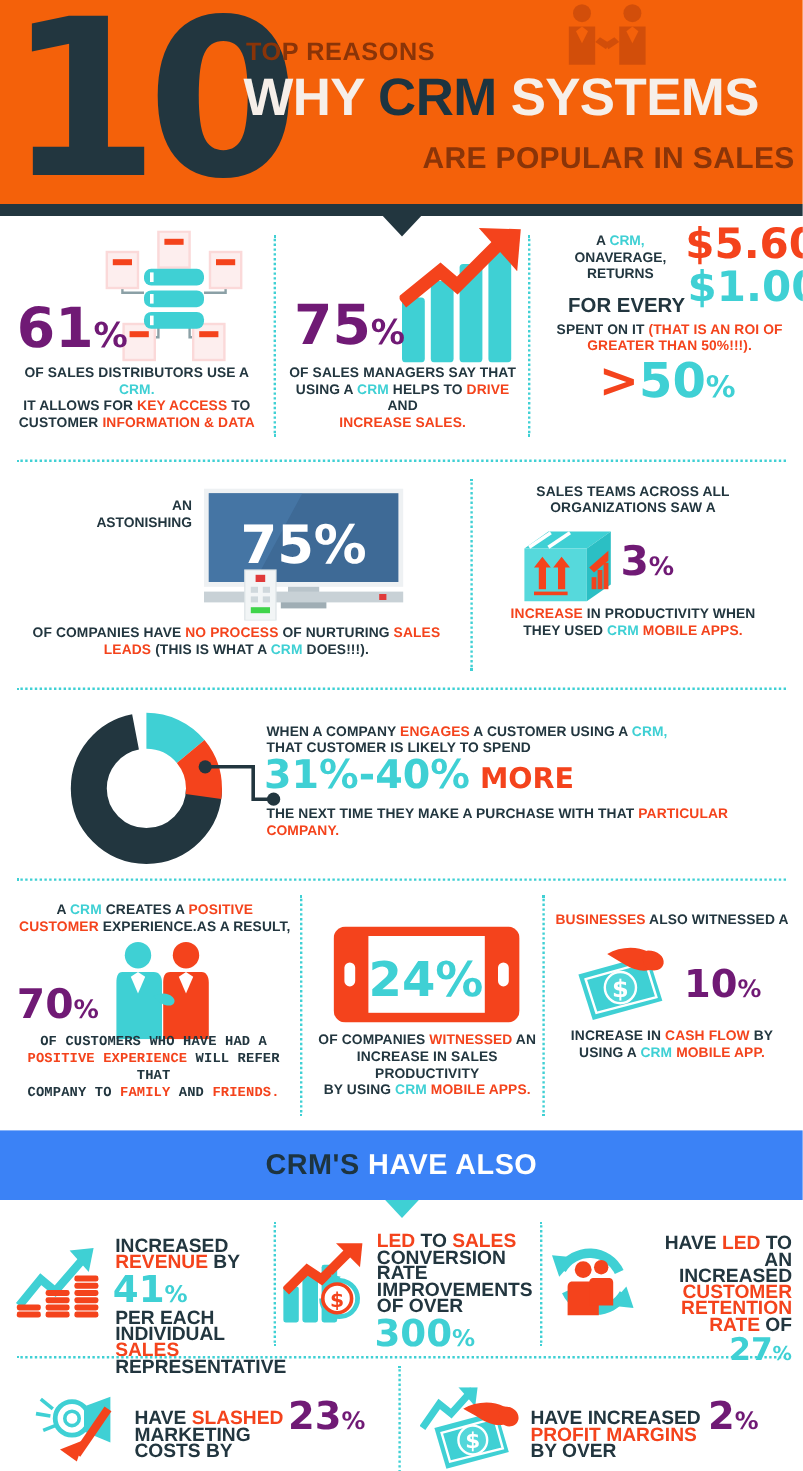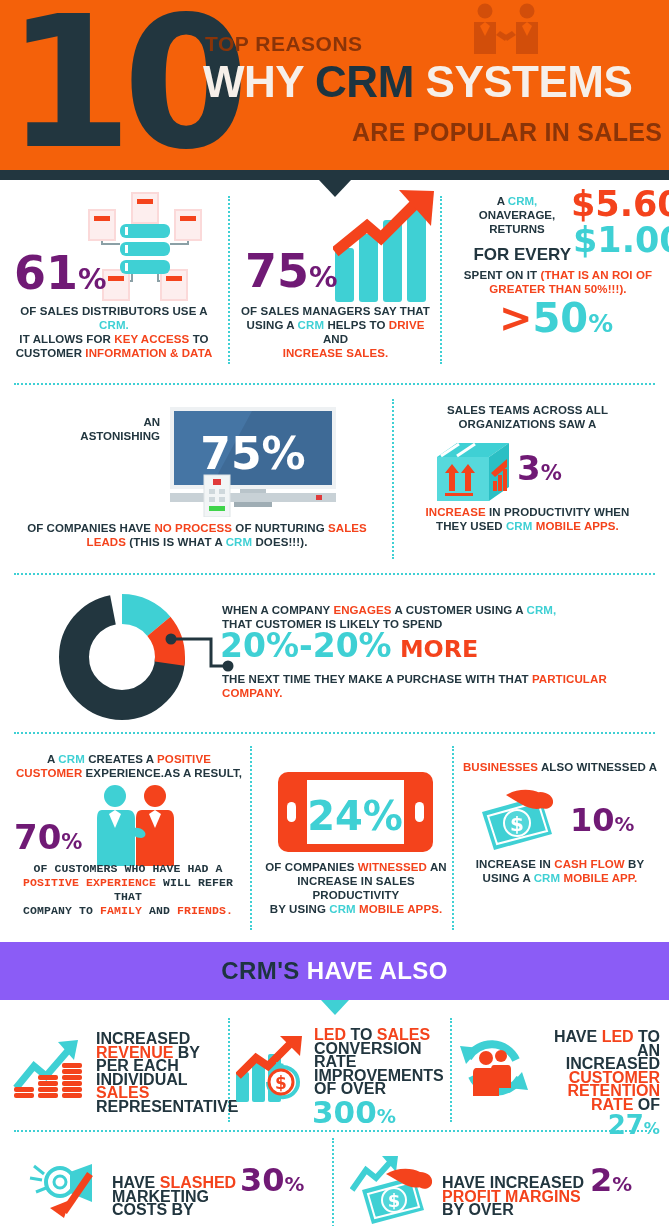--- a/index.html
+++ b/index.html
@@ -77,21 +77,21 @@
 
   .phone{position:absolute;left:278px;top:30px;width:155px;height:80px;}
   .ph-txt{position:absolute;left:256px;top:118px;width:200px;text-align:center;}
 
   .b-t{position:absolute;left:458px;top:18px;width:204px;text-align:center;}
   .cash{position:absolute;left:478px;top:44px;width:92px;height:66px;}
   .b-n{position:absolute;left:570px;top:62px;font-size:32px;}
   .b-b{position:absolute;left:458px;top:115px;width:204px;text-align:center;}
 
   
-  .banner{position:relative;height:58px;background:#8b5cf6;display:flex;align-items:center;justify-content:center;}
+  .banner{position:relative;height:58px;background:#3b82f6;display:flex;align-items:center;justify-content:center;}
   .banner-txt{font-weight:bold;font-size:24px;letter-spacing:.4px;text-transform:uppercase;}
   .banner-txt .b1{color:#1d3440;}
   .banner-txt .b2{color:#ffffff;}
   .bantri{position:absolute;left:50%;top:58px;margin-left:-14px;width:0;height:0;border-left:14px solid transparent;border-right:14px solid transparent;border-top:15px solid #3fd0d4;}
 
   
   .row5{position:relative;height:110px;}
   .f-txt{font-size:16px;line-height:13.5px;font-weight:bold;text-transform:uppercase;color:#22363f;}
   .f-num{font-family:"DejaVu Sans",sans-serif;font-weight:bold;color:#3fd0d4;line-height:1;}
   .f1-ic{position:absolute;left:12px;top:22px;width:80px;height:62px;}
@@ -301,21 +301,21 @@
     <svg class="leader" viewBox="0 0 70 42">
       <path d="M6 6 H46 V33 H62" stroke="#22363f" stroke-width="3" fill="none"></path>
       <circle cx="6" cy="6" r="5.5" fill="#22363f"></circle>
       <circle cx="63" cy="33" r="5.5" fill="#22363f"></circle>
     </svg>
     <div class="d-txt1 body-txt">
       <span>WHEN A COMPANY </span><span class="red">ENGAGES</span><span> A CUSTOMER USING A </span><span class="teal">CRM,</span><br>
       <span>THAT CUSTOMER IS LIKELY TO SPEND</span>
     </div>
     <div class="d-num">
-      <span class="teal">20%-20%</span><span class="red" style="font-size:.72em"> MORE</span>
+      <span class="teal">31%-40%</span><span class="red" style="font-size:.72em"> MORE</span>
     </div>
     <div class="d-txt2 body-txt">
       <span>THE NEXT TIME THEY MAKE A PURCHASE WITH THAT </span><span class="red">PARTICULAR COMPANY.</span>
     </div>
   </div>
 
   <div style="position:relative;height:14px;">
     <div class="hdot" style="top:4px;"></div>
   </div>
 
@@ -410,20 +410,21 @@
             <rect x="50" y="29" width="20" height="5" rx="2"></rect>
             <rect x="50" y="35" width="20" height="5" rx="2"></rect>
             <rect x="50" y="41" width="20" height="5" rx="2"></rect>
             <rect x="50" y="47" width="20" height="5" rx="2"></rect>
             <rect x="50" y="53" width="20" height="5" rx="2"></rect>
           </g>
       </g>
     </svg>
     <div class="f1-tx">
       <div class="f-txt"><span>INCREASED </span><span class="red">REVENUE</span><span> BY</span></div>
+      <div class="f-num" style="font-size:31px;margin:1px 0 1px -2px;"><span>41</span><span class="pct">%</span></div>
       <div class="f-txt"><span>PER EACH INDIVIDUAL</span></div>
       <div class="f-txt"><span class="red">SALES</span><span> REPRESENTATIVE</span></div>
     </div>
 
     <svg class="f2-ic" viewBox="0 0 75 70">
       <g fill="#3fd0d4">
           <rect x="0" y="38" width="13" height="30" rx="2"></rect>
           <rect x="16" y="28" width="13" height="40" rx="2"></rect>
           <rect x="32" y="20" width="13" height="48" rx="2"></rect>
         </g>
@@ -481,21 +482,21 @@
       <circle cx="32" cy="22" r="14" fill="none" stroke="#3fd0d4" stroke-width="4"></circle>
       <circle cx="32" cy="22" r="6" fill="none" stroke="#3fd0d4" stroke-width="3"></circle>
       <path d="M42 12 L64 4 L64 42 L42 33 Z" fill="#3fd0d4"></path>
       <path d="M62 14 L36 52" stroke="#f4431c" stroke-width="7" fill="none"></path>
       <path d="M42 40 L36 58 L22 48 Z" fill="#f4431c"></path>
     </svg>
     <div class="g1-tx">
       <div class="f-txt"><span>HAVE </span><span class="red">SLASHED</span></div>
       <div class="f-txt"><span>MARKETING COSTS BY</span></div>
     </div>
-    <div class="g1-n bignum"><span>30</span><span class="pct">%</span></div>
+    <div class="g1-n bignum"><span>23</span><span class="pct">%</span></div>
 
     <svg class="g2-ic" viewBox="0 0 92 70">
       <path d="M2 34 L16 14 L26 22 L44 2" stroke="#3fd0d4" stroke-width="6" fill="none"></path>
       <path d="M32 0 L48 0 L46 16 Z" fill="#3fd0d4"></path>
       <path d="M12 34 L64 20 L74 54 L22 68 Z" fill="#3fd0d4"></path>
       <path d="M18 38 L62 26 L69 51 L25 62 Z" fill="none" stroke="#ffffff" stroke-width="2"></path>
       <circle cx="44" cy="44" r="12" fill="#53d7da" stroke="#ffffff" stroke-width="2"></circle>
       <text x="44" y="51" text-anchor="middle" font-family="DejaVu Sans, sans-serif" font-weight="bold" font-size="18" fill="#ffffff">$</text>
       <path d="M36 18c10-6 24-7 34-2 6 3 8 9 4 13-6 5-16 2-24-3-5-3-9-5-14-8z" fill="#f4431c"></path>
       <path d="M70 16c8 0 13 5 12 11-1 5-7 7-11 5-4-2-6-6-5-10 0-3 2-6 4-6z" fill="#f4431c"></path>

